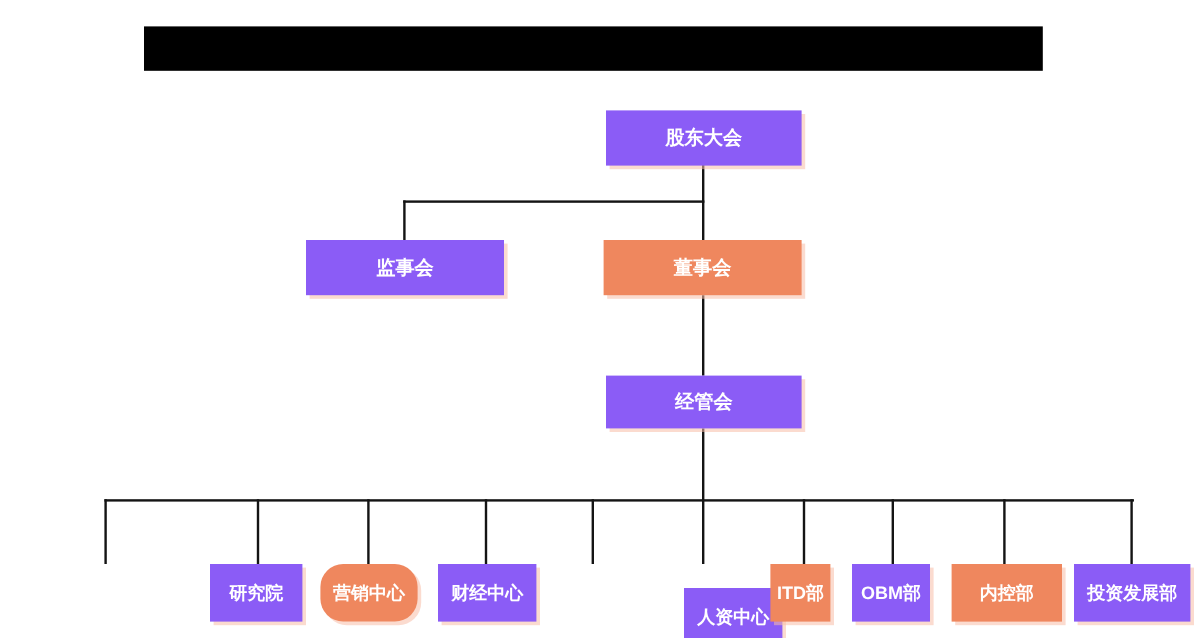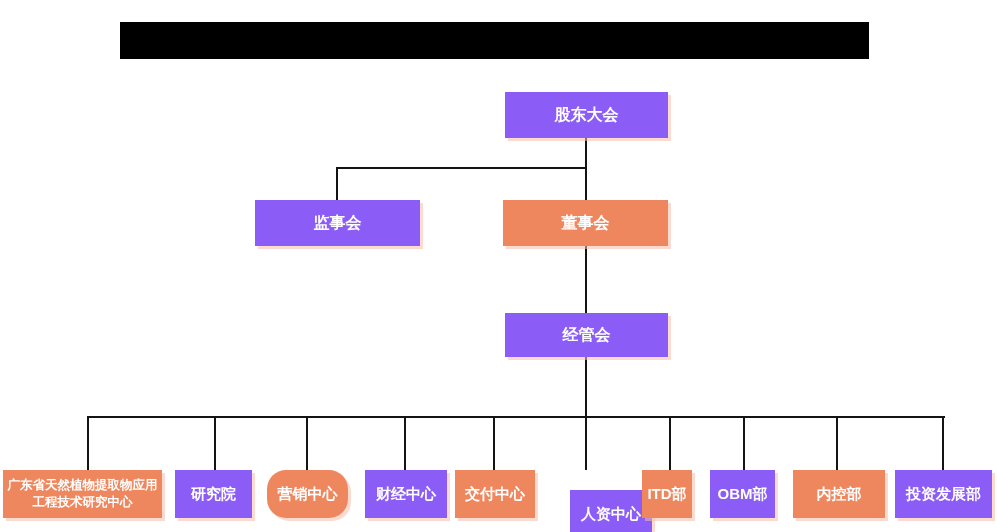--- a/index.html
+++ b/index.html
@@ -102,24 +102,22 @@
   <div class="line lv drop l-dr8"></div>
   <div class="line lv drop l-dr9"></div>
 
   <div class="node dark n-shareholders">股东大会</div>
 
   <div class="node dark n-supervisory">监事会</div>
   <div class="node light n-board">董事会</div>
 
   <div class="node dark n-management">经管会</div>
 
-  <div class="node light dept n-d0">广东省天然植物提取物应用工程技术研究中心</div>
   <div class="node dark dept n-d1">研究院</div>
   <div class="node light dept n-d2">营销中心</div>
   <div class="node dark dept n-d3">财经中心</div>
-  <div class="node light dept n-d4">交付中心</div>
   <div class="node dark dept n-d5">人资中心</div>
   <div class="node light dept n-d6">ITD部</div>
   <div class="node dark dept n-d7">OBM部</div>
   <div class="node light dept n-d8">内控部</div>
   <div class="node dark dept n-d9">投资发展部</div>
 
 </div>
 
 </body></html>

